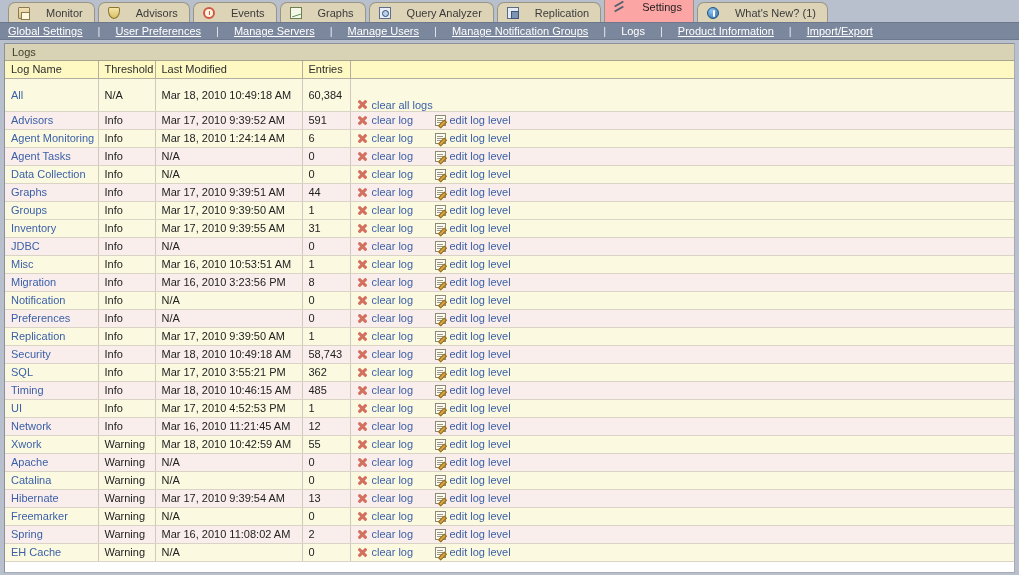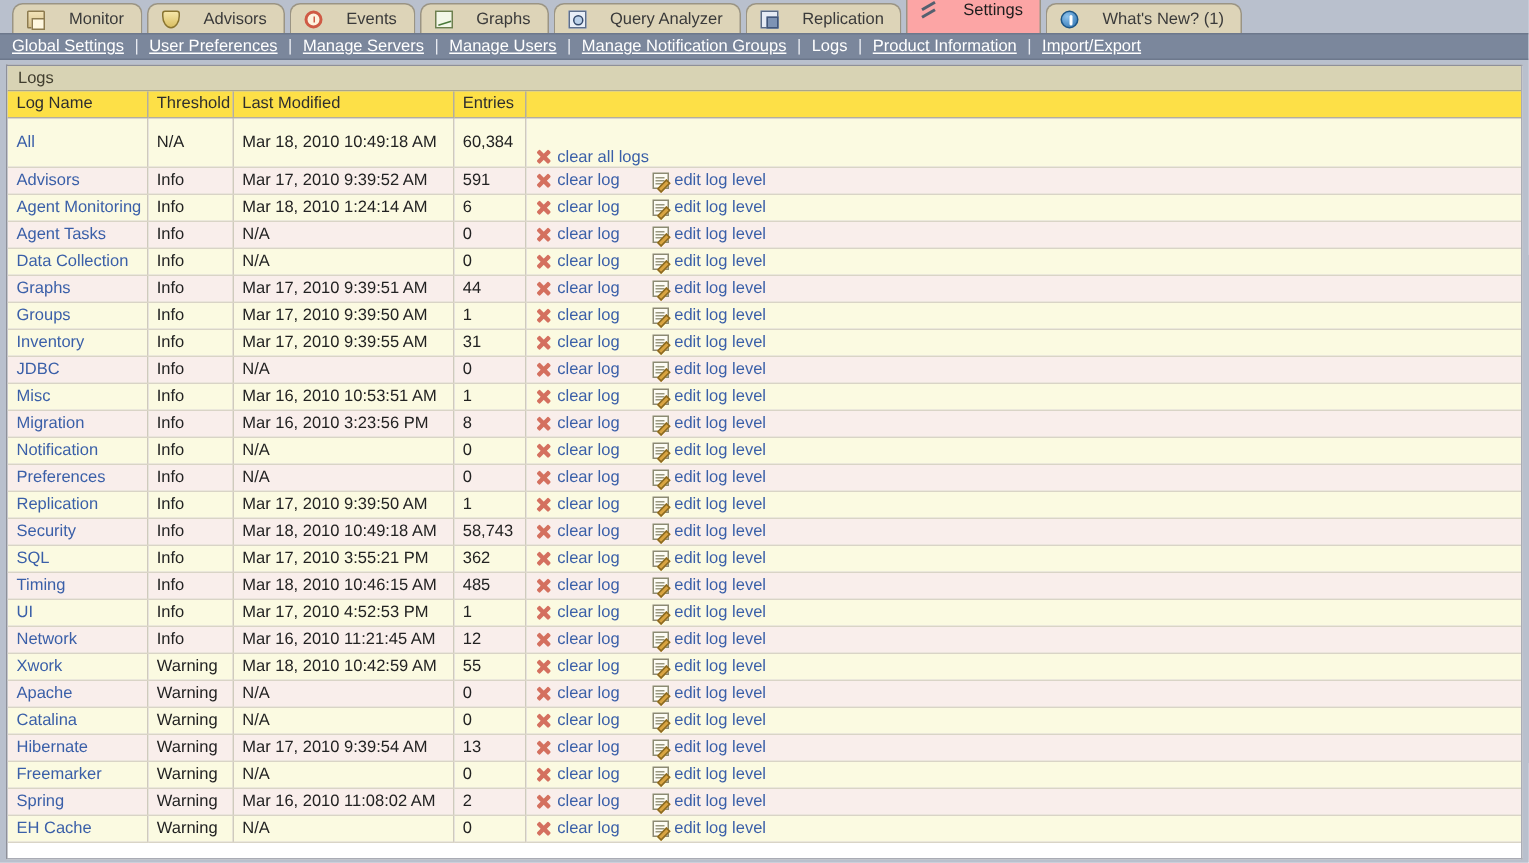--- a/index.html
+++ b/index.html
@@ -86,21 +86,21 @@
   #subnav {
     height: 18px;
     background: #7b879c;
     border-top: 1px solid #6d788c;
     border-bottom: 1px solid #6d788c;
     display: flex;
     align-items: center;
     padding-left: 8px;
     color: #ffffff;
     font-size: 11px;
-    gap: 0;
+    gap: 8px;
   }
   #subnav a {
     color: #ffffff;
     text-decoration: underline;
     cursor: pointer;
     white-space: nowrap;
   }
   #subnav a.current { text-decoration: none; cursor: default; }
   #subnav .sep { padding: 0 7px; color: #e7eaf0; }
 
@@ -129,21 +129,21 @@
     padding-left: 7px;
   }
 
   
   table.logs {
     width: 100%;
     border-collapse: collapse;
     table-layout: fixed;
   }
   table.logs th {
-    background: #fde047;
+    background: #fef9c3;
     border-right: 1px solid #b3aea0;
     border-bottom: 1px solid #b3aea0;
     font-weight: normal;
     text-align: left;
     color: #2e2e2e;
     font-size: 11px;
     height: 17px;
     padding: 0 0 0 6px;
   }
   table.logs th.last { border-right: none; }

